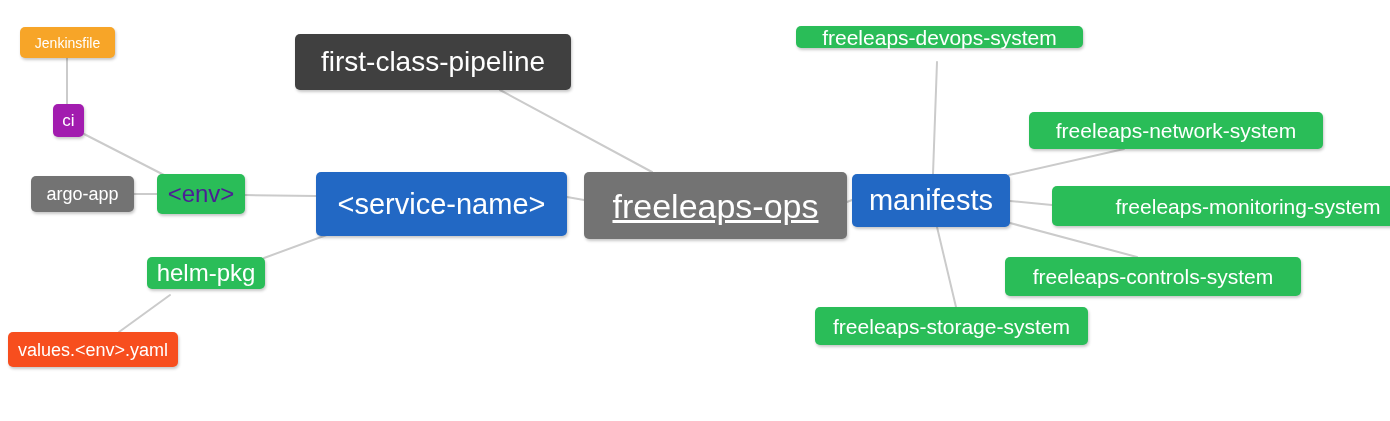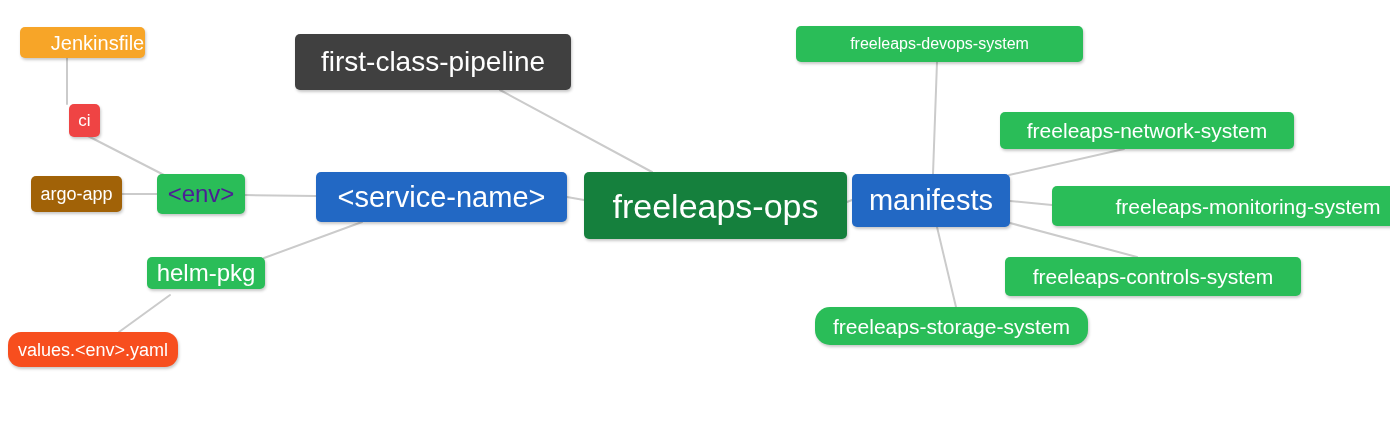--- a/index.html
+++ b/index.html
@@ -46,59 +46,59 @@
       <line x1="500" y1="90" x2="652" y2="172" stroke="#cbcbcb" stroke-width="2" stroke-linecap="round"></line>
       <line x1="567" y1="197" x2="584" y2="200" stroke="#cbcbcb" stroke-width="2" stroke-linecap="round"></line>
       <line x1="847" y1="202" x2="852" y2="200" stroke="#cbcbcb" stroke-width="2" stroke-linecap="round"></line>
       <line x1="933" y1="174" x2="937" y2="62" stroke="#cbcbcb" stroke-width="2" stroke-linecap="round"></line>
       <line x1="1009" y1="175" x2="1124" y2="149" stroke="#cbcbcb" stroke-width="2" stroke-linecap="round"></line>
       <line x1="1010" y1="201" x2="1052" y2="205" stroke="#cbcbcb" stroke-width="2" stroke-linecap="round"></line>
       <line x1="1010" y1="223" x2="1137" y2="257" stroke="#cbcbcb" stroke-width="2" stroke-linecap="round"></line>
       <line x1="937" y1="227" x2="956" y2="307" stroke="#cbcbcb" stroke-width="2" stroke-linecap="round"></line>
     </svg>
   <div id="node-layer">
-      <div class="node" style="left: 20px; top: 27px; width: 95px; height: 31px; font-size: 20px; background: rgb(247, 165, 40); color: rgb(255, 255, 255); padding-left: 30px;">
+      <div class="node" style="left: 20px; top: 27px; width: 95px; height: 31px; font-size: 14px; background: rgb(247, 165, 40); color: rgb(255, 255, 255);">
         <span>Jenkinsfile</span>
       </div>
-      <div class="node" style="left: 53px; top: 104px; width: 31px; height: 33px; font-size: 17px; background: #ef4444; color: rgb(255, 255, 255); margin-left: 16px;">
+      <div class="node" style="left: 53px; top: 104px; width: 31px; height: 33px; font-size: 17px; background: #a21caf; color: rgb(255, 255, 255);">
         <span>ci</span>
       </div>
-      <div class="node" style="left: 31px; top: 176px; width: 91px; height: 36px; font-size: 18px; background: #a16207; color: rgb(255, 255, 255);">
+      <div class="node" style="left: 31px; top: 176px; width: 103px; height: 36px; font-size: 18px; background: #737373; color: rgb(255, 255, 255);">
         <span>argo-app</span>
       </div>
       <div class="node" style="left: 157px; top: 174px; width: 88px; height: 40px; font-size: 24px; background: rgb(42, 189, 88); color: #4c1d95;">
         <span>&lt;env&gt;</span>
       </div>
       <div class="node" style="left: 147px; top: 257px; width: 118px; height: 32px; font-size: 24px; background: rgb(42, 189, 88); color: rgb(255, 255, 255);">
         <span>helm-pkg</span>
       </div>
-      <div class="node" style="left: 8px; top: 332px; width: 170px; height: 35px; font-size: 18px; background: rgb(247, 78, 30); color: rgb(255, 255, 255); border-radius: 13px;">
+      <div class="node" style="left: 8px; top: 332px; width: 170px; height: 35px; font-size: 18px; background: rgb(247, 78, 30); color: rgb(255, 255, 255);">
         <span>values.&lt;env&gt;.yaml</span>
       </div>
       <div class="node" style="left: 295px; top: 34px; width: 276px; height: 56px; font-size: 28px; background: #404040; color: rgb(255, 255, 255);">
         <span>first-class-pipeline</span>
       </div>
-      <div class="node" style="left: 316px; top: 172px; width: 251px; height: 50px; font-size: 29px; background: rgb(34, 104, 196); color: rgb(255, 255, 255);">
+      <div class="node" style="left: 316px; top: 172px; width: 251px; height: 64px; font-size: 29px; background: rgb(34, 104, 196); color: rgb(255, 255, 255);">
         <span>&lt;service-name&gt;</span>
       </div>
-      <div class="node" style="left: 584px; top: 172px; width: 263px; height: 67px; font-size: 34px; background: #15803d; color: rgb(255, 255, 255);">
+      <div class="node" style="left: 584px; top: 172px; width: 263px; height: 67px; font-size: 34px; background: #737373; color: rgb(255, 255, 255); text-decoration: underline;">
         <span>freeleaps-ops</span>
       </div>
       <div class="node" style="left: 852px; top: 174px; width: 158px; height: 53px; font-size: 29px; background: rgb(34, 104, 196); color: rgb(255, 255, 255);">
         <span>manifests</span>
       </div>
-      <div class="node" style="left: 796px; top: 26px; width: 287px; height: 36px; font-size: 16px; background: rgb(42, 189, 88); color: rgb(255, 255, 255);">
+      <div class="node" style="left: 796px; top: 26px; width: 287px; height: 22px; font-size: 21px; background: rgb(42, 189, 88); color: rgb(255, 255, 255);">
         <span>freeleaps-devops-system</span>
       </div>
-      <div class="node" style="left: 1000px; top: 112px; width: 294px; height: 37px; font-size: 21px; background: rgb(42, 189, 88); color: rgb(255, 255, 255);">
+      <div class="node" style="left: 1029px; top: 112px; width: 294px; height: 37px; font-size: 21px; background: rgb(42, 189, 88); color: rgb(255, 255, 255);">
         <span>freeleaps-network-system</span>
       </div>
       <div class="node" style="left: 1052px; top: 186px; width: 392px; height: 40px; font-size: 21px; background: rgb(42, 189, 88); color: rgb(255, 255, 255);">
         <span>freeleaps-monitoring-system</span>
       </div>
       <div class="node" style="left: 1005px; top: 257px; width: 296px; height: 39px; font-size: 21px; background: rgb(42, 189, 88); color: rgb(255, 255, 255);">
         <span>freeleaps-controls-system</span>
       </div>
-      <div class="node" style="left: 815px; top: 307px; width: 273px; height: 38px; font-size: 21px; background: rgb(42, 189, 88); color: rgb(255, 255, 255); border-radius: 15px;">
+      <div class="node" style="left: 815px; top: 307px; width: 273px; height: 38px; font-size: 21px; background: rgb(42, 189, 88); color: rgb(255, 255, 255);">
         <span>freeleaps-storage-system</span>
       </div>
     </div>
 </div>
 
 </body></html>

